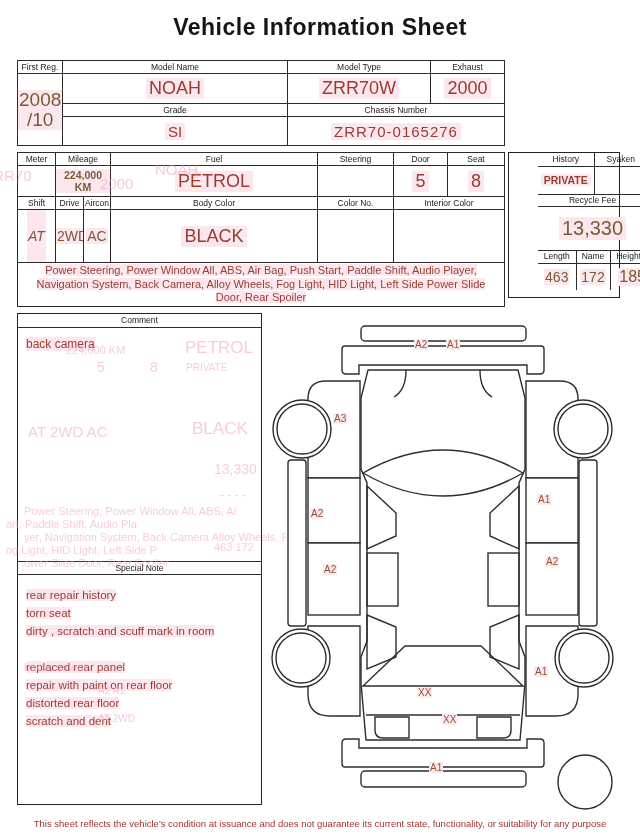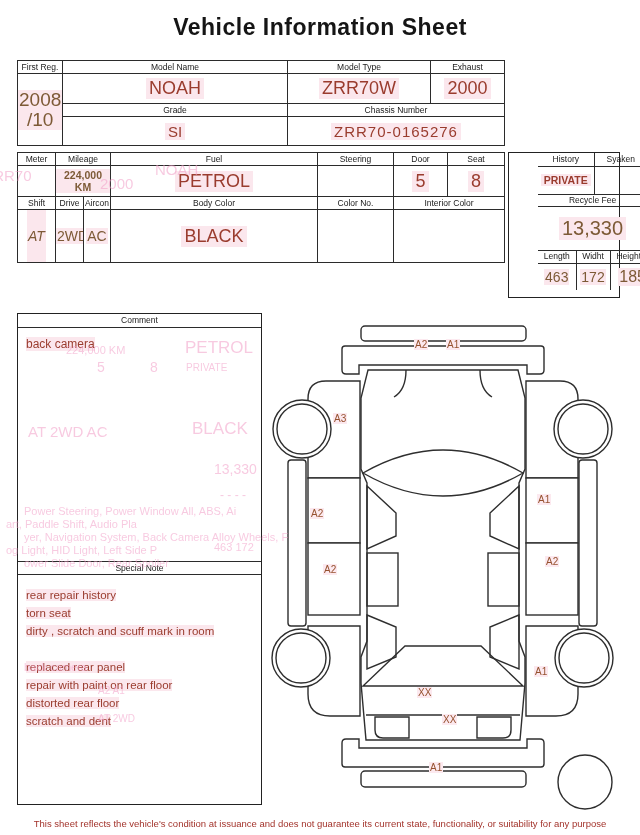--- a/index.html
+++ b/index.html
@@ -110,20 +110,23 @@
       <td class="lbl" colspan="2">Interior Color</td>
     </tr>
     <tr style="height:31px;">
       <td class="val brown" style="font-size:14px;"><span class="hl" style="padding:18px 1px;font-style:italic;">AT</span></td>
       <td class="val brown" style="font-size:14px;"><span class="hl" style="padding:0 1px;">2WD</span></td>
       <td class="val brown" style="font-size:14px;"><span class="hl" style="padding:0 1px;">AC</span></td>
       <td class="val" style="font-size:18px;"><span class="hl">BLACK</span></td>
       <td></td>
       <td colspan="2"></td>
     </tr>
+    <tr style="height:42px;">
+      <td class="eqtext val" colspan="7"><span class="hlin">Power Steering, Power Window  All, ABS, Air Bag, Push Start, Paddle Shift, Audio Player, Navigation System, Back Camera, Alloy Wheels, Fog Light, HID Light, Left Side Power Slide Door, Rear Spoiler</span></td>
+    </tr>
   </tbody>
     </table>
 
   <div class="box" style="left:508px;top:152px;width:112px;height:146px;padding-left:29px;">
     <table class="sheet" style="position:static;border:none;width:109px;">
       <colgroup>
           <col style="width:56px">
           <col style="width:53px">
         </colgroup>
       <tbody>
@@ -145,21 +148,21 @@
       </table>
     <table class="sheet" style="position:static;border:none;width:109px;margin-top:-1px;">
       <colgroup>
           <col style="width:38px">
           <col style="width:34px">
           <col style="width:37px">
         </colgroup>
       <tbody>
           <tr style="height:13px;">
         <td class="lbl" style="border-left:none;">Length</td>
-        <td class="lbl">Widht</td>
+        <td class="lbl">Name</td>
         <td class="lbl" style="border-right:none;">Height</td>
       </tr>
       <tr style="height:27px;">
         <td class="val brown" style="font-size:14px;border-left:none;border-bottom:none;"><span class="hl" style="padding:0 1px;">463</span></td>
         <td class="val brown" style="font-size:14px;border-bottom:none;"><span class="hl" style="padding:0 1px;">172</span></td>
         <td class="val brown" style="font-size:16px;border-right:none;border-bottom:none;text-align:right;"><span class="hl" style="padding:0 1px;">185</span></td>
       </tr>
     </tbody>
       </table>
   </div>

